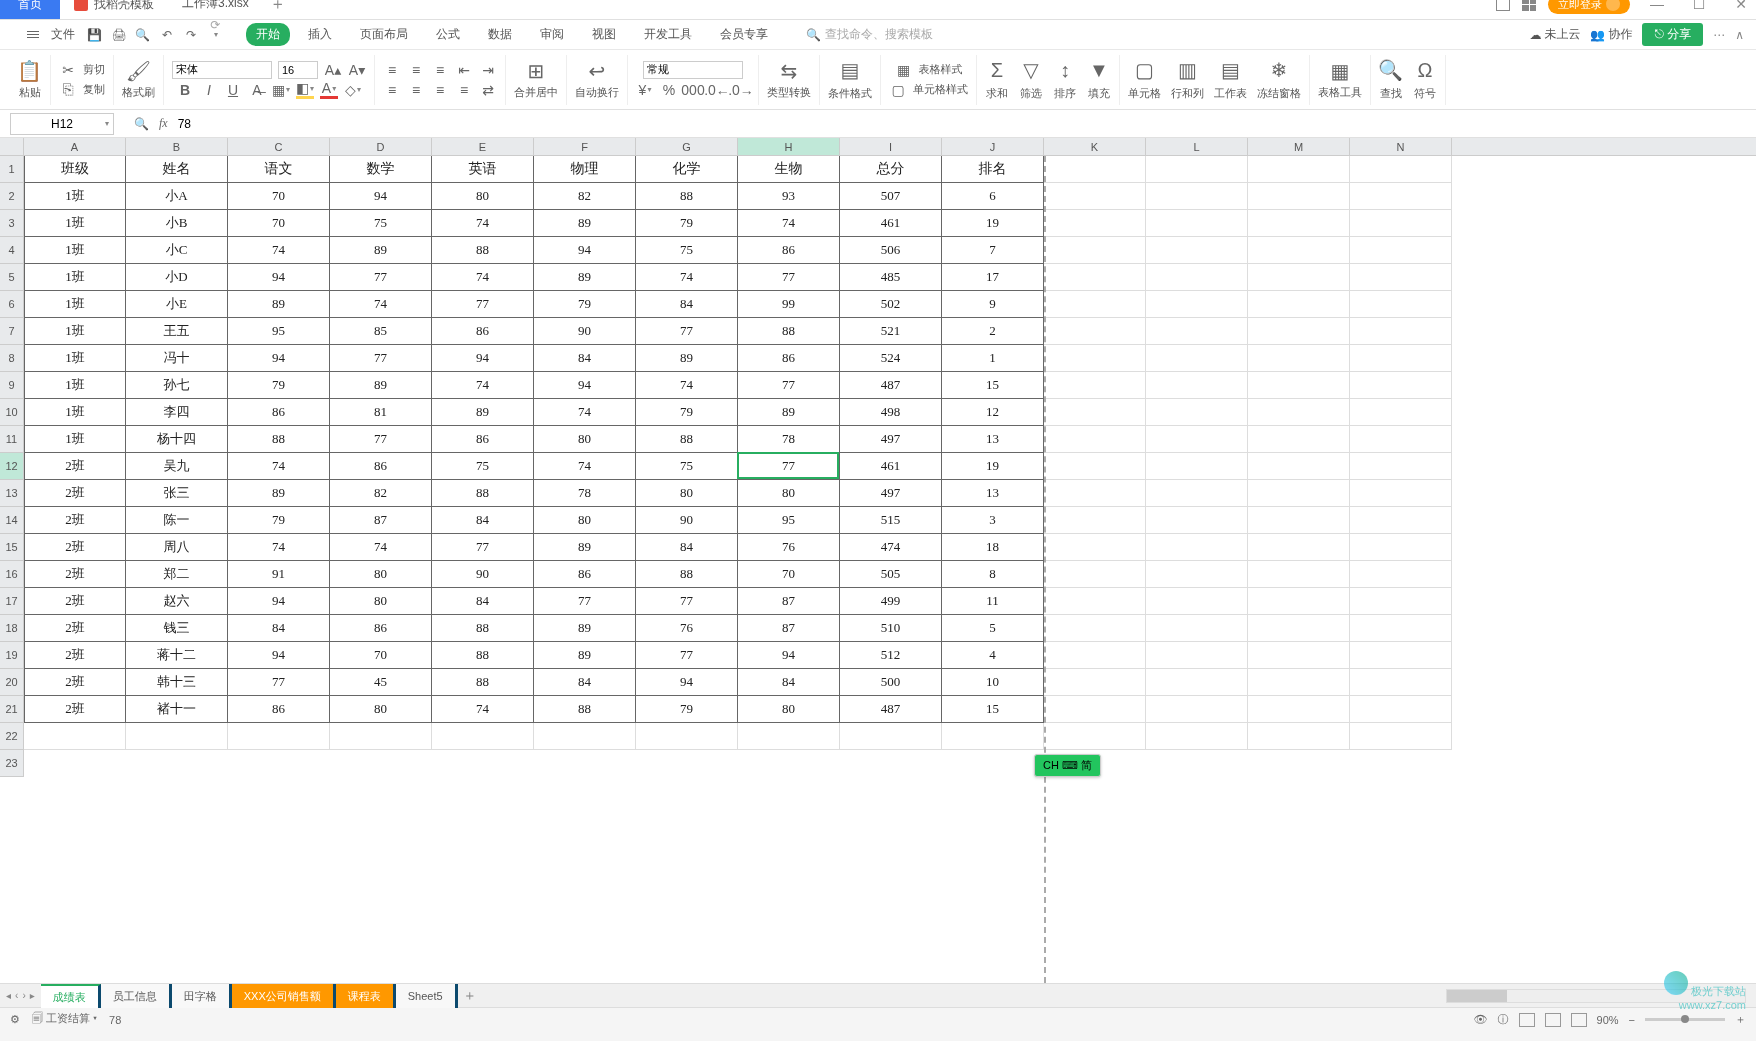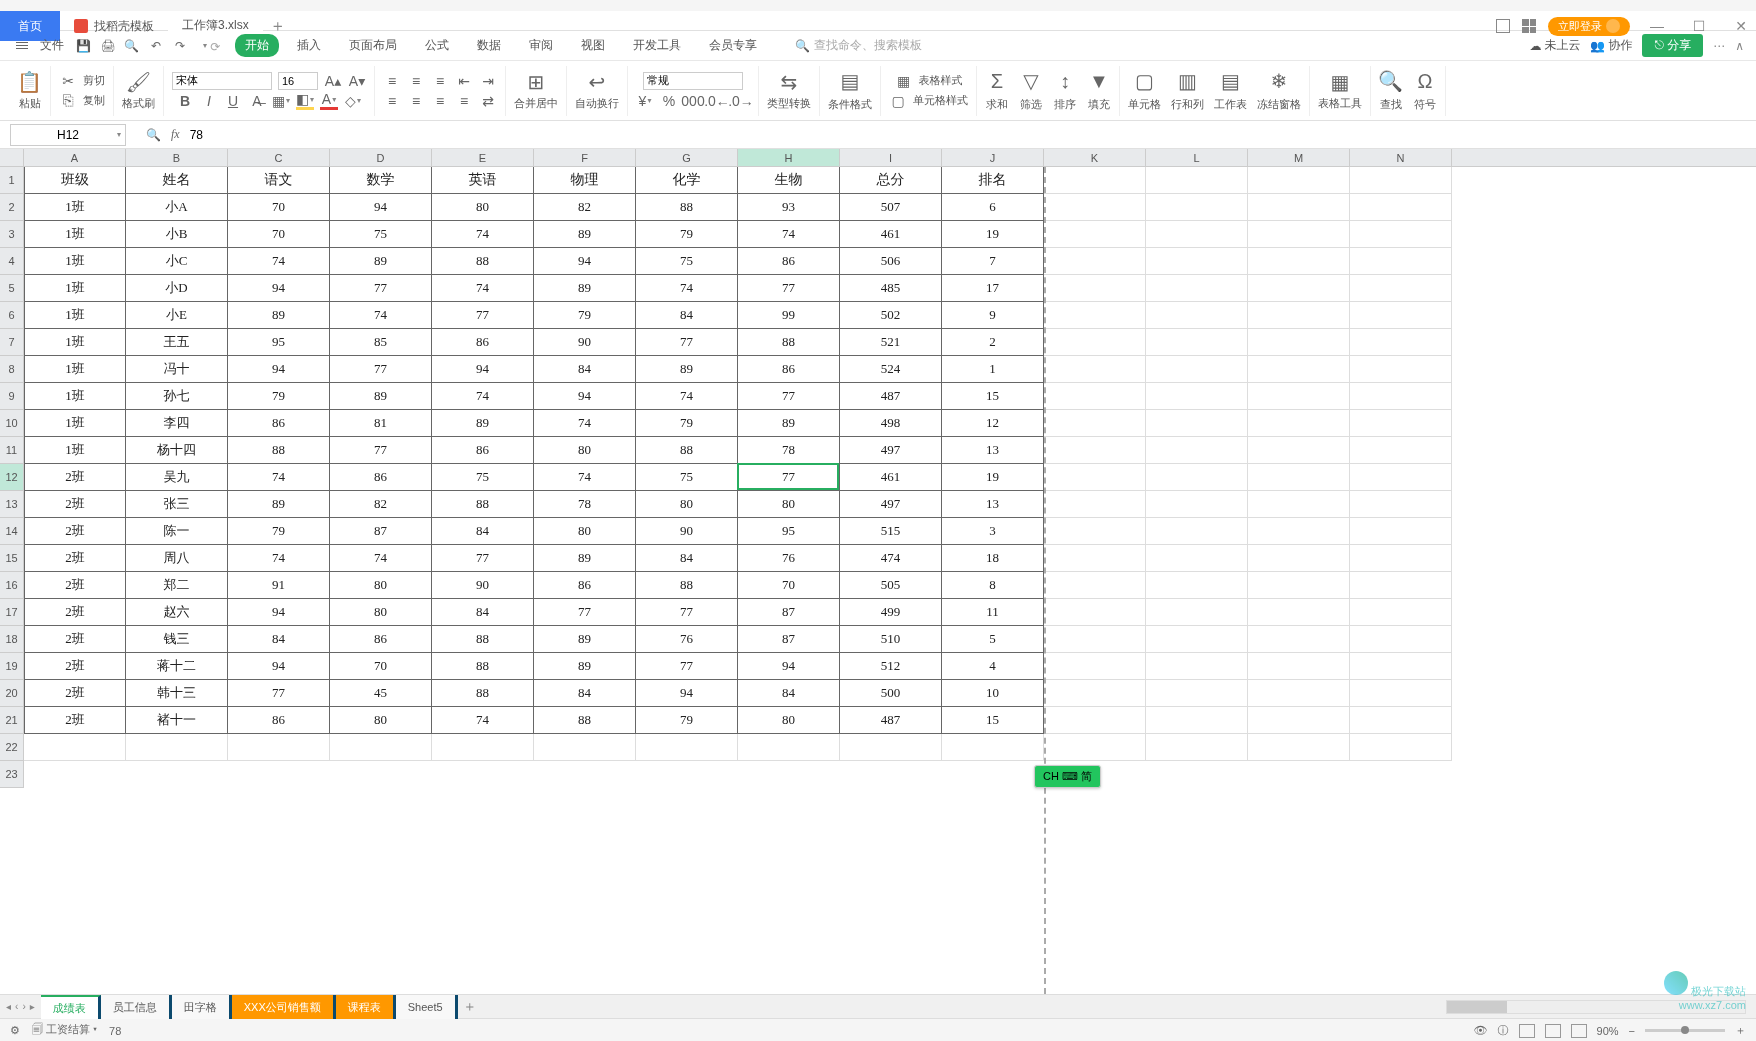--- a/index.html
+++ b/index.html
@@ -1,35 +1,35 @@
 <!DOCTYPE html>
 <html><head>
 <meta charset="utf-8">
 <style>
 * { margin:0; padding:0; box-sizing:border-box; font-family:"Microsoft YaHei","SimSun",sans-serif; }
 body { background:#f5f5f5; width:1756px; height:1041px; overflow:hidden; position:relative; }
 
 
-.title-bar { height:20px; background:#fff; display:flex; align-items:flex-start; border-bottom:1px solid #e0e0e0;margin-top:11px; }
+.title-bar { height:20px; background:#fff; display:flex; align-items:flex-end; border-bottom:1px solid #e0e0e0; }
 .tab-home { background:#3a7af2; color:#fff; height:30px; padding:0 18px; display:flex; align-items:center; font-size:12px; }
 .tab-doc { height:30px; padding:0 14px; display:flex; align-items:center; font-size:12px; color:#555; gap:6px; cursor:pointer; }
 .tab-doc.active { background:#fff; border-bottom:2px solid #fff;flex-direction:column; }
 .tab-doc .doc-icon { width:14px; height:14px; background:#e74c3c; border-radius:2px; }
 .tab-doc .doc-icon.green { background:#27ae60; }
 .tab-add { width:30px; height:30px; display:flex; align-items:center; justify-content:center; color:#888; font-size:16px; cursor:pointer; }
 .title-right { margin-left:auto; display:flex; align-items:center; gap:12px; }
 .rect-icon { width:14px; height:14px; border:1px solid #888; }
 .grid4-icon { width:14px; height:14px; display:grid; grid-template-columns:1fr 1fr; grid-template-rows:1fr 1fr; gap:1px; }
 .grid4-icon span { background:#888; }
 .login-btn { background:#ff9800; color:#fff; padding:2px 10px; border-radius:12px; font-size:11px; display:flex; align-items:center; gap:4px; }
 .login-btn .avatar { width:14px; height:14px; border-radius:50%; background:rgba(255,255,255,0.3); }
 .win-btn { width:30px; height:30px; display:flex; align-items:center; justify-content:center; color:#888; font-size:14px; cursor:pointer; }
 
 
-.menu-bar { height:30px; background:#fff; display:flex; align-items:center; padding-left:16px; border-bottom:1px solid #e8e8e8; font-size:12px; }
+.menu-bar { height:30px; background:#fff; display:flex; align-items:center; padding-left:27px; border-bottom:1px solid #e8e8e8; font-size:12px; }
 .menu-left { display:flex; align-items:center; gap:8px; }
 .ham-icon { display:flex; flex-direction:column; gap:2px; cursor:pointer; }
 .ham-icon span { width:12px; height:1px; background:#666; }
 .menu-item { padding:0 4px; color:#555; cursor:pointer; }
 .q-tool { width:16px; height:16px; display:flex; align-items:center; justify-content:center; color:#666; cursor:pointer; }
 .tab-pill { background:#27ae60; color:#fff; padding:3px 10px; border-radius:10px; font-size:12px; }
 .menu-tab { padding:0 10px; color:#555; cursor:pointer; }
 .search-area { color:#aaa; margin-left:20px; display:flex; align-items:center; gap:4px; }
 .menu-right { margin-left:auto; display:flex; align-items:center; gap:10px; padding-right:12px; color:#555; }
 .cloud-item { display:flex; align-items:center; gap:3px; cursor:pointer; font-size:12px; }
@@ -44,21 +44,21 @@
 .rib-icon { width:18px; height:18px; display:flex; align-items:center; justify-content:center; font-size:14px; color:#666; cursor:pointer; }
 .rib-icon.big { width:24px; height:24px; font-size:20px; }
 .rib-label { font-size:11px; color:#555; cursor:pointer; }
 .font-input { width:100px; height:18px; border:1px solid #ccc; font-size:11px; padding:0 3px; }
 .size-input { width:40px; height:18px; border:1px solid #ccc; font-size:11px; padding:0 3px; }
 .num-input { width:100px; height:18px; border:1px solid #ccc; font-size:11px; padding:0 3px; }
 .dd { font-size:8px; color:#888; margin-left:1px; }
 
 
 .formula-bar { height:28px; background:#fff; display:flex; align-items:center; border-bottom:1px solid #e0e0e0; font-size:12px; }
-.name-box { width:116px; height:22px; border:1px solid #ccc; margin-left:10px; display:flex; align-items:center; justify-content:center; font-size:12px; position:relative; }
+.name-box { width:104px; height:22px; border:1px solid #ccc; margin-left:10px; display:flex; align-items:center; justify-content:center; font-size:12px; position:relative; }
 .name-box .dd-tri { position:absolute; right:4px; font-size:8px; color:#888; }
 .fx-area { display:flex; align-items:center; gap:10px; margin-left:20px; }
 .fx-icon { color:#666; font-style:italic; font-family:serif; }
 .formula-input { flex:1; padding-left:10px; }
 
 
 .sheet-area { position:relative; background:#fff; height:calc(1041px - 30px - 30px - 60px - 28px - 24px - 24px); overflow:hidden; }
 .corner { position:absolute; top:0; left:0; width:24px; height:18px; background:#e8eaec; border-right:1px solid #ccc; border-bottom:1px solid #ccc; z-index:3; }
 .col-headers { position:absolute; top:0; left:24px; right:0; height:18px; display:flex; background:#e8eaec; border-bottom:1px solid #ccc; z-index:2; }
 .col-h { width:102px; text-align:center; font-size:11px; color:#555; border-right:1px solid #ccc; line-height:18px; }

